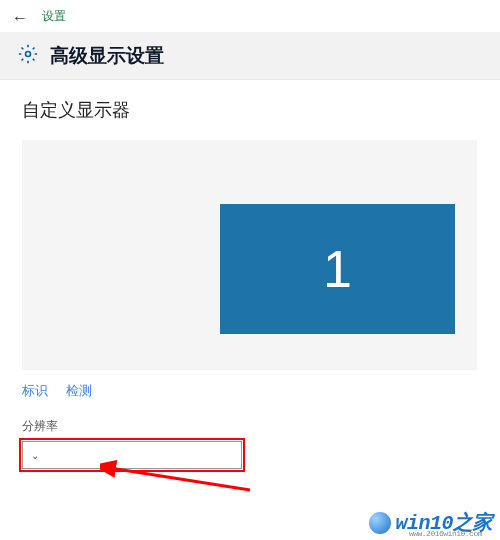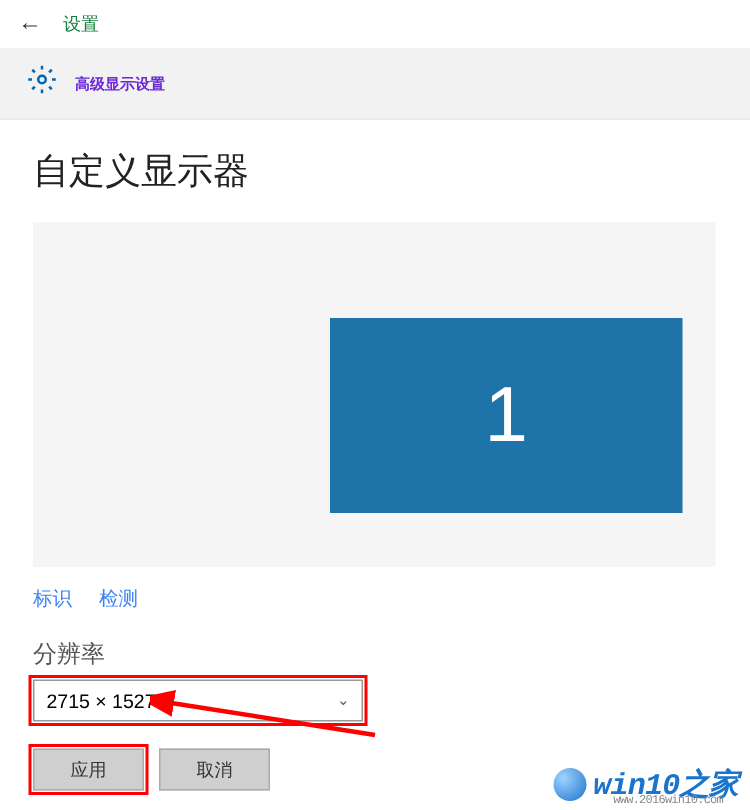--- a/index.html
+++ b/index.html
@@ -32,29 +32,29 @@
       height: 48px;
       display: flex;
       align-items: center;
       padding: 0 18px;
       gap: 12px;
       background: #f2f2f2;
       border-bottom: 1px solid #e8e8e8;
     }
     .gear svg { width: 20px; height: 20px; }
     .subheader-title {
-      font-size: 10px;
+      font-size: 19px;
       font-weight: 600;
-      color: #6d28d9;
+      color: #0f172a;
     }
     .content {
       padding: 18px 22px 0 22px;
     }
     .page-title {
-      font-size: 24px;
+      font-size: 18px;
       font-weight: 400;
       color: #222;
       margin-bottom: 18px;
     }
     .monitor-area {
       width: 455px;
       height: 230px;
       background: #f5f5f5;
       position: relative;
     }
@@ -77,21 +77,21 @@
       display: flex;
       gap: 18px;
       margin-top: 12px;
       font-size: 13px;
     }
     .link-row span {
       color: #3b82f6;
       cursor: pointer;
     }
     .field-label {
-      font-size: 16px;
+      font-size: 12px;
       color: #555;
       margin-top: 18px;
       margin-bottom: 6px;
     }
     .dropdown {
       width: 220px;
       height: 28px;
       border: 1px solid #999;
       display: flex;
       align-items: center;
@@ -188,28 +188,23 @@
     <div class="monitor-tile">1</div>
   </div>
 
   <div class="link-row">
     <span>标识</span>
     <span>检测</span>
   </div>
 
   <div class="field-label">分辨率</div>
   <div class="dropdown hl-red">
-    <span>2715 × 1527</span>
     <span class="chevron">⌄</span>
   </div>
 
-  <div class="button-row">
-    <div class="btn hl-red">应用</div>
-    <div class="btn">取消</div>
-  </div>
 </div>
 
 <svg class="arrow-annot" width="160" height="40">
   <defs>
     <marker id="ah" markerWidth="10" markerHeight="10" refX="2" refY="3" orient="auto">
       <path d="M0,0 L0,6 L8,3 z" fill="#ff0000"></path>
     </marker>
   </defs>
   <line x1="150" y1="30" x2="10" y2="8" stroke="#ff0000" stroke-width="3" marker-end="url(#ah)"></line>
 </svg>

